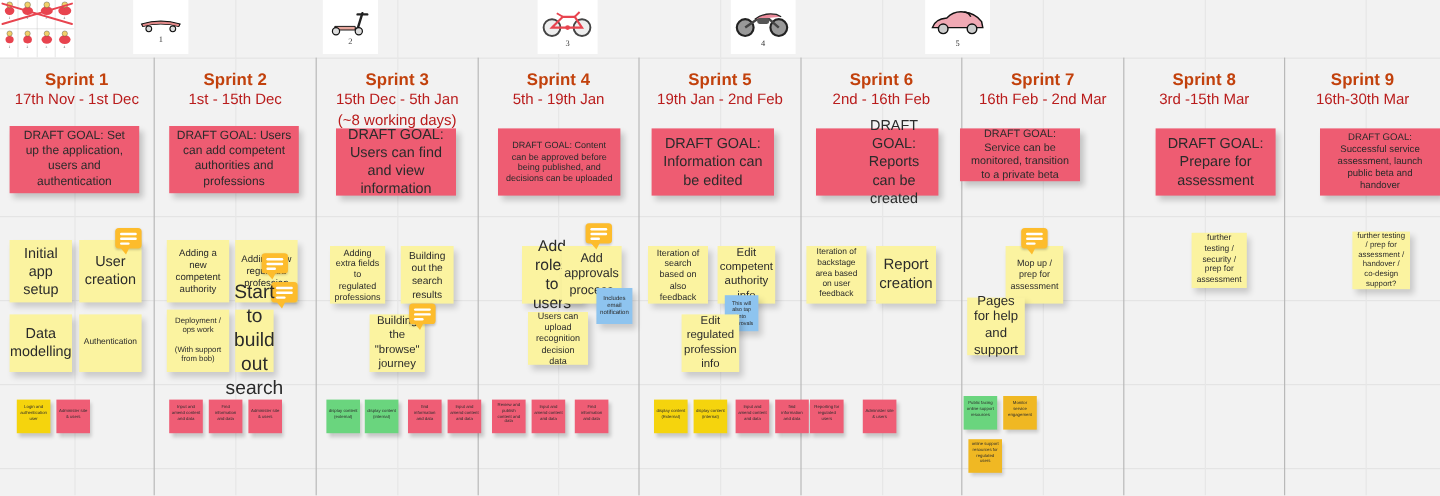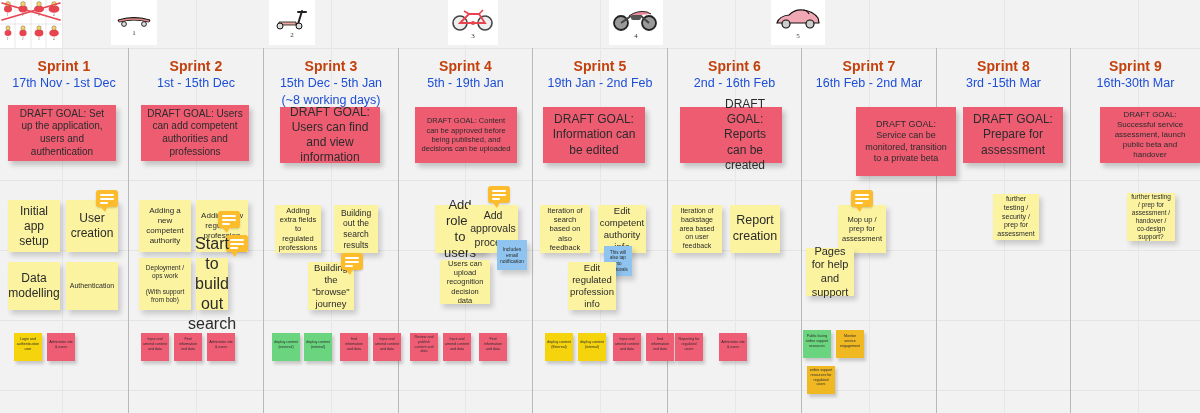--- a/index.html
+++ b/index.html
@@ -20,21 +20,21 @@
   .vline-strong { position: absolute; width: 1px; background: #b9b9b9; }
 
   
   .sprint-head { position: absolute; text-align: center; }
   .sprint-title {
     font-size: 14px; font-weight: bold; color: #c2410c; line-height: 17px;
     letter-spacing: .1px;
     text-align: center;
   }
   .sprint-dates {
-    font-size: 12.5px; color: #1d4ed8; line-height: 17px;
+    font-size: 12.5px; color: #b91c1c; line-height: 17px;
   }
 
   
   .vehicle {
     position: absolute; background: #fff;
     display: flex; flex-direction: column;
     align-items: center; justify-content: center;
   }
   .vehicle svg { display: block; }
   .vehicle .vnum { font-size: 7px; color: #333; line-height: 8px; font-family: "Liberation Serif", serif; }
@@ -329,21 +329,21 @@
   <div class="goal" style="left:680px;top:107px;width:102px;height:56px;font-size:12px;padding-left:34px;">DRAFT GOAL: Reports can be created</div>
   <div class="note" style="left:672px;top:205px;width:50px;height:48px;font-size:7px;">Iteration of backstage area based on user feedback</div>
   <div class="note" style="left:730px;top:205px;width:50px;height:48px;font-size:12.5px;">Report creation</div>
   <div class="chip pink" style="left:675px;top:333px;width:28px;height:28px;">Reporting for regulated users</div>
   <div class="chip pink" style="left:719px;top:333px;width:28px;height:28px;">Administer site &amp; users</div>
 
   <div class="sprint-head" style="left:802px;top:58px;width:134px;">
     <div class="sprint-title">Sprint 7</div>
     <div class="sprint-dates">16th Feb - 2nd Mar</div>
   </div>
-  <div class="goal" style="left:856px;top:107px;width:100px;height:69px;font-size:9px;">DRAFT GOAL: Service can be monitored, transition to a private beta</div>
+  <div class="goal" style="left:800px;top:107px;width:100px;height:44px;font-size:9px;">DRAFT GOAL: Service can be monitored, transition to a private beta</div>
   <div class="note" style="left:838px;top:205px;width:48px;height:48px;font-size:7.5px;">Mop up / prep for assessment</div>
   <div class="bubble" style="left:851px;top:190px;">
       <i></i>
       <i></i>
       <i></i>
     </div>
   <div class="note" style="left:806px;top:248px;width:48px;height:48px;font-size:11px;">Pages for help and support</div>
   <div class="chip green" style="left:803px;top:330px;width:28px;height:28px;">Public facing online support resources</div>
   <div class="chip orange" style="left:836px;top:330px;width:28px;height:28px;">Monitor service engagement</div>
   <div class="chip orange" style="left:807px;top:366px;width:28px;height:28px;">online support resources for regulated users</div>

